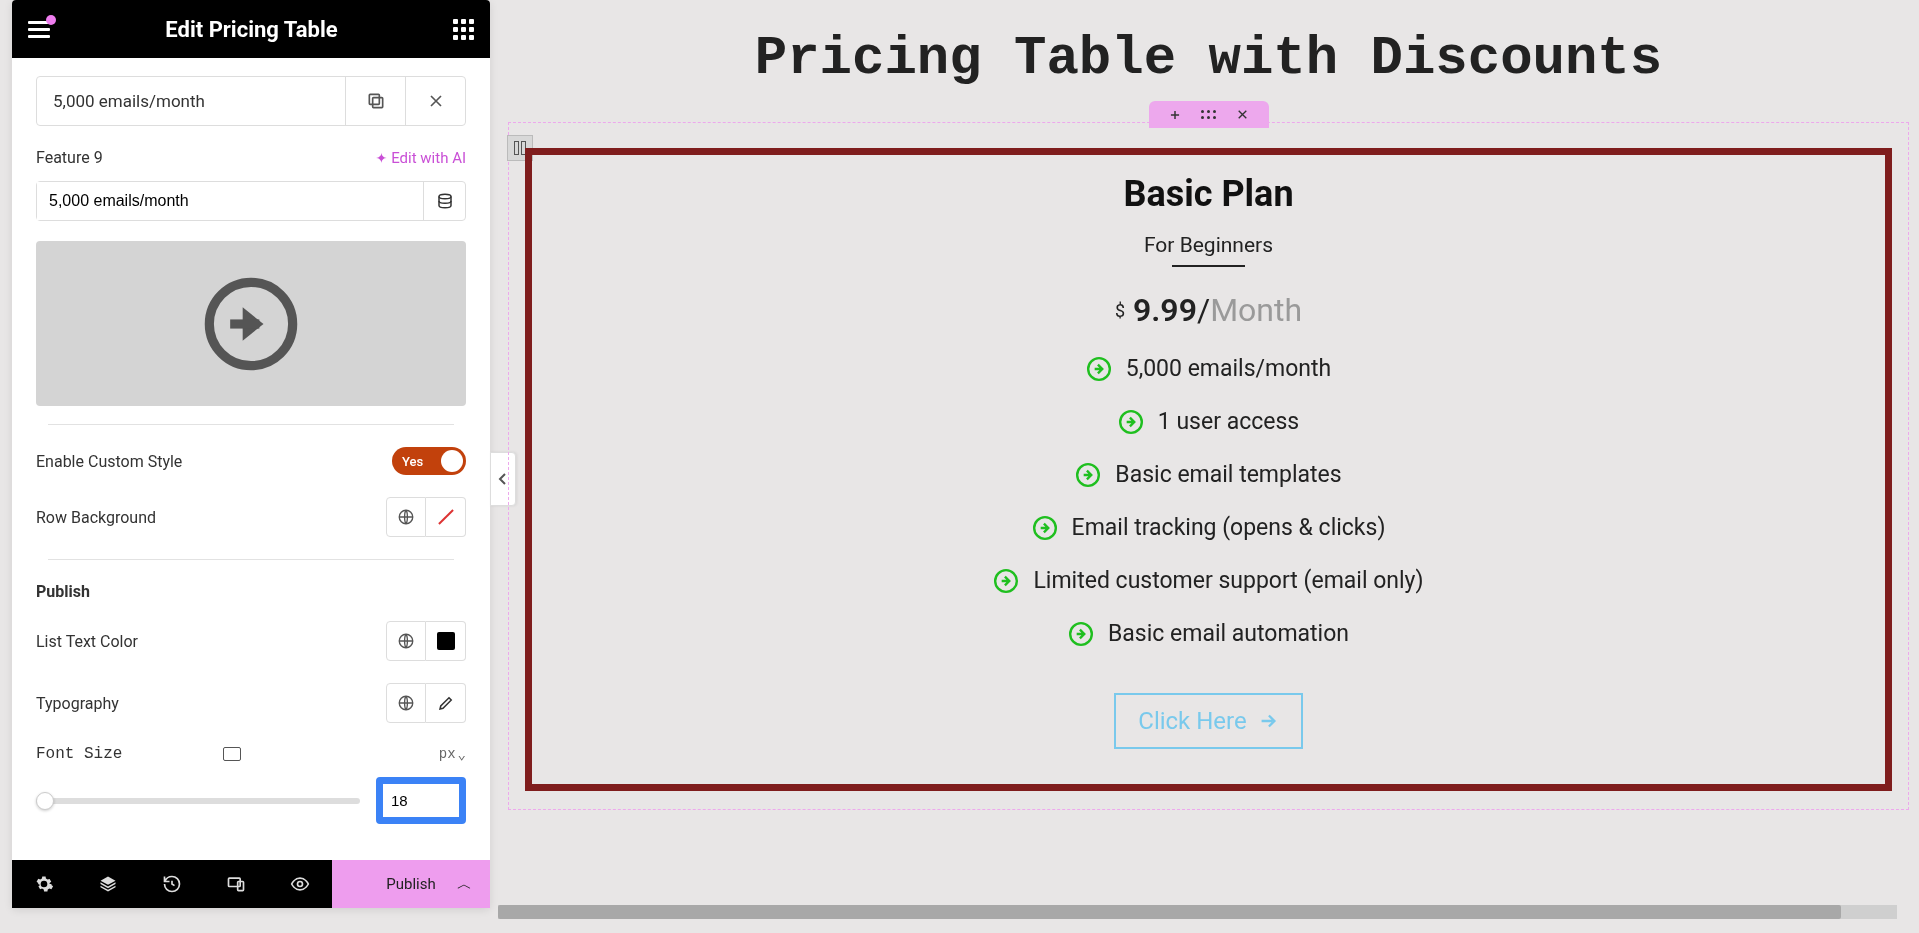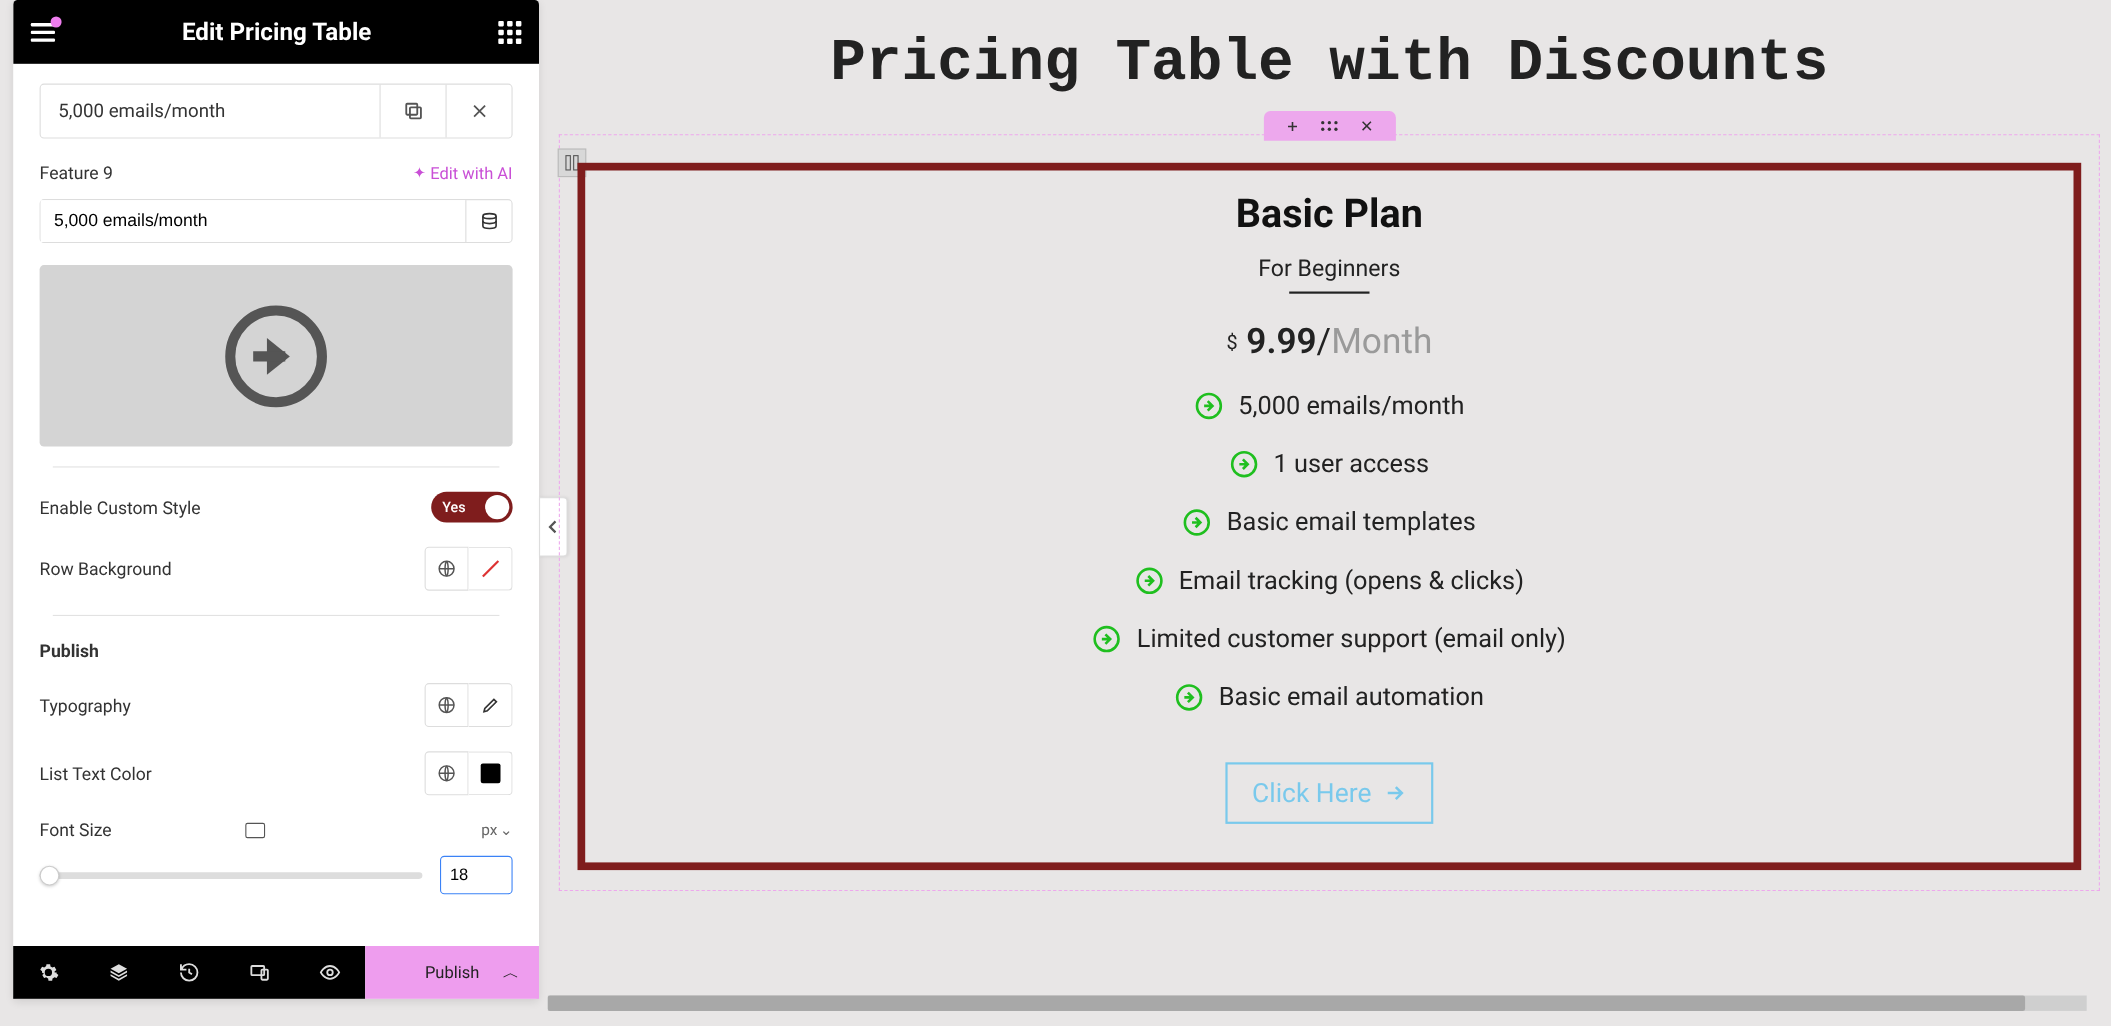--- a/index.html
+++ b/index.html
@@ -32,45 +32,45 @@
 .input-row .icon-btn { width: 42px; border-left: 1px solid #ddd; display: flex; align-items: center; justify-content: center; cursor: pointer; color: #333; }
 
 .small-label { font-size: 16px; color: #333; margin-bottom: 10px; }
 .icon-preview { background: #d4d4d4; height: 165px; border-radius: 4px; display: flex; align-items: center; justify-content: center; margin-bottom: 18px; cursor: pointer; }
 .icon-preview svg { width: 100px; height: 100px; color: #555; }
 
 hr.sep { border: none; border-top: 1px solid #e2e2e2; margin: 6px 12px 22px 12px; }
 
 .control-row { display: flex; justify-content: space-between; align-items: center; margin-bottom: 22px; }
 .control-row .ctrl-label { font-size: 16px; color: #333; }
-.toggle { width: 74px; height: 28px; background: #7f1d1d; border-radius: 14px; position: relative; display: flex; align-items: center; padding: 0 10px; cursor: pointer; }
+.toggle { width: 74px; height: 28px; background: #c2410c; border-radius: 14px; position: relative; display: flex; align-items: center; padding: 0 10px; cursor: pointer; }
 .toggle .yes { color: #fff; font-size: 13px; font-weight: 500; }
 .toggle .knob { position: absolute; right: 3px; width: 22px; height: 22px; background: #fff; border-radius: 50%; }
 
 .swatch-group { display: flex; gap: 0; }
 .swatch-btn { width: 40px; height: 40px; border: 1px solid #ddd; display: flex; align-items: center; justify-content: center; cursor: pointer; background: #fff; }
 .swatch-btn:first-child { border-radius: 4px 0 0 4px; }
 .swatch-btn:last-child { border-radius: 0 4px 4px 0; border-left: none; }
 .swatch-btn .globe { width: 18px; height: 18px; }
 .swatch-btn .sq { width: 18px; height: 18px; background: #000; border-radius: 2px; }
 .swatch-btn .pencil { width: 18px; height: 18px; }
 .swatch-btn .none { width: 24px; height: 24px; position: relative; }
 .swatch-btn .none::after { content: ""; position: absolute; left: 2px; top: 11px; width: 20px; height: 2px; background: #d33; transform: rotate(-45deg); }
 
 .section-title { font-size: 16px; font-weight: 700; color: #333; margin-bottom: 20px; }
 
-.fs-row { display: flex; align-items: center; gap: 10px; margin-bottom: 14px; }
+.fs-row { display: flex; align-items: center; gap: 10px; margin-bottom: 14px; font-family: Liberation Mono, monospace; }
 .fs-row .fs-label { flex: 1; font-size: 16px; color: #333; }
 .fs-row .unit { font-size: 14px; color: #666; display: flex; align-items: center; gap: 2px; cursor: pointer; }
 .fs-row .device-icon { width: 18px; height: 14px; border: 1.5px solid #555; border-radius: 2px; position: relative; cursor: pointer; }
 
 .slider-row { display: flex; align-items: center; gap: 16px; }
 .slider { flex: 1; height: 6px; background: #ddd; border-radius: 3px; position: relative; cursor: pointer; }
 .slider .thumb { position: absolute; left: 0; top: -6px; width: 18px; height: 18px; background: #fff; border: 1px solid #ccc; border-radius: 50%; box-shadow: 0 1px 3px rgba(0,0,0,0.2); }
-.slider-row input { width: 66px; border: 1px solid #3b82f6; border-radius: 4px; padding: 8px; text-align: left; font-size: 15px; }
+.slider-row input { width: 90px; border: 7px solid #3b82f6; border-radius: 4px; padding: 8px; text-align: left; font-size: 15px; }
 
 
 .bottom-bar { position: absolute; left: 12px; bottom: 25px; width: 478px; height: 48px; display: flex; }
 .bottom-bar .dark { background: #000; display: flex; flex: 1; }
 .bottom-bar .dark .bi { flex: 1; display: flex; align-items: center; justify-content: center; color: #ddd; cursor: pointer; }
 .bottom-bar .dark .bi svg { width: 20px; height: 20px; }
 .bottom-bar .publish { background: #ee9dee; width: 158px; display: flex; align-items: center; justify-content: center; position: relative; cursor: pointer; font-size: 15px; color: #222; }
 .bottom-bar .publish .chev { position: absolute; right: 18px; }
 
 
@@ -202,48 +202,48 @@
             <div class="none"></div>
           </div>
       </div>
     </div>
 
     <hr class="sep">
 
     <div class="section-title">Publish</div>
 
     <div class="control-row">
-      <div class="ctrl-label">Typography</div>
+      <div class="ctrl-label">List Text Color</div>
       <div class="swatch-group">
         <div class="swatch-btn">
           <svg class="globe" viewBox="0 0 24 24" fill="none" stroke="#555" stroke-width="1.8">
               <circle cx="12" cy="12" r="9"></circle>
               <path d="M3 12h18M12 3c2.5 3 2.5 15 0 18M12 3c-2.5 3-2.5 15 0 18"></path>
             </svg>
         </div>
         <div class="swatch-btn">
-          <svg class="pencil" viewBox="0 0 24 24" fill="none" stroke="#333" stroke-width="2">
-              <path d="M4 20l4-1 11-11-3-3L5 16l-1 4z"></path>
-            </svg>
-        </div>
+            <div class="sq"></div>
+          </div>
       </div>
     </div>
 
     <div class="control-row">
-      <div class="ctrl-label">List Text Color</div>
+      <div class="ctrl-label">Typography</div>
       <div class="swatch-group">
         <div class="swatch-btn">
           <svg class="globe" viewBox="0 0 24 24" fill="none" stroke="#555" stroke-width="1.8">
               <circle cx="12" cy="12" r="9"></circle>
               <path d="M3 12h18M12 3c2.5 3 2.5 15 0 18M12 3c-2.5 3-2.5 15 0 18"></path>
             </svg>
         </div>
         <div class="swatch-btn">
-            <div class="sq"></div>
-          </div>
+          <svg class="pencil" viewBox="0 0 24 24" fill="none" stroke="#333" stroke-width="2">
+              <path d="M4 20l4-1 11-11-3-3L5 16l-1 4z"></path>
+            </svg>
+        </div>
       </div>
     </div>
 
     <div class="fs-row">
       <div class="fs-label">Font Size</div>
       <div class="device-icon"></div>
       <div style="flex:1"></div>
       <div class="unit">
         <span>px</span>
         <span>⌄</span>

